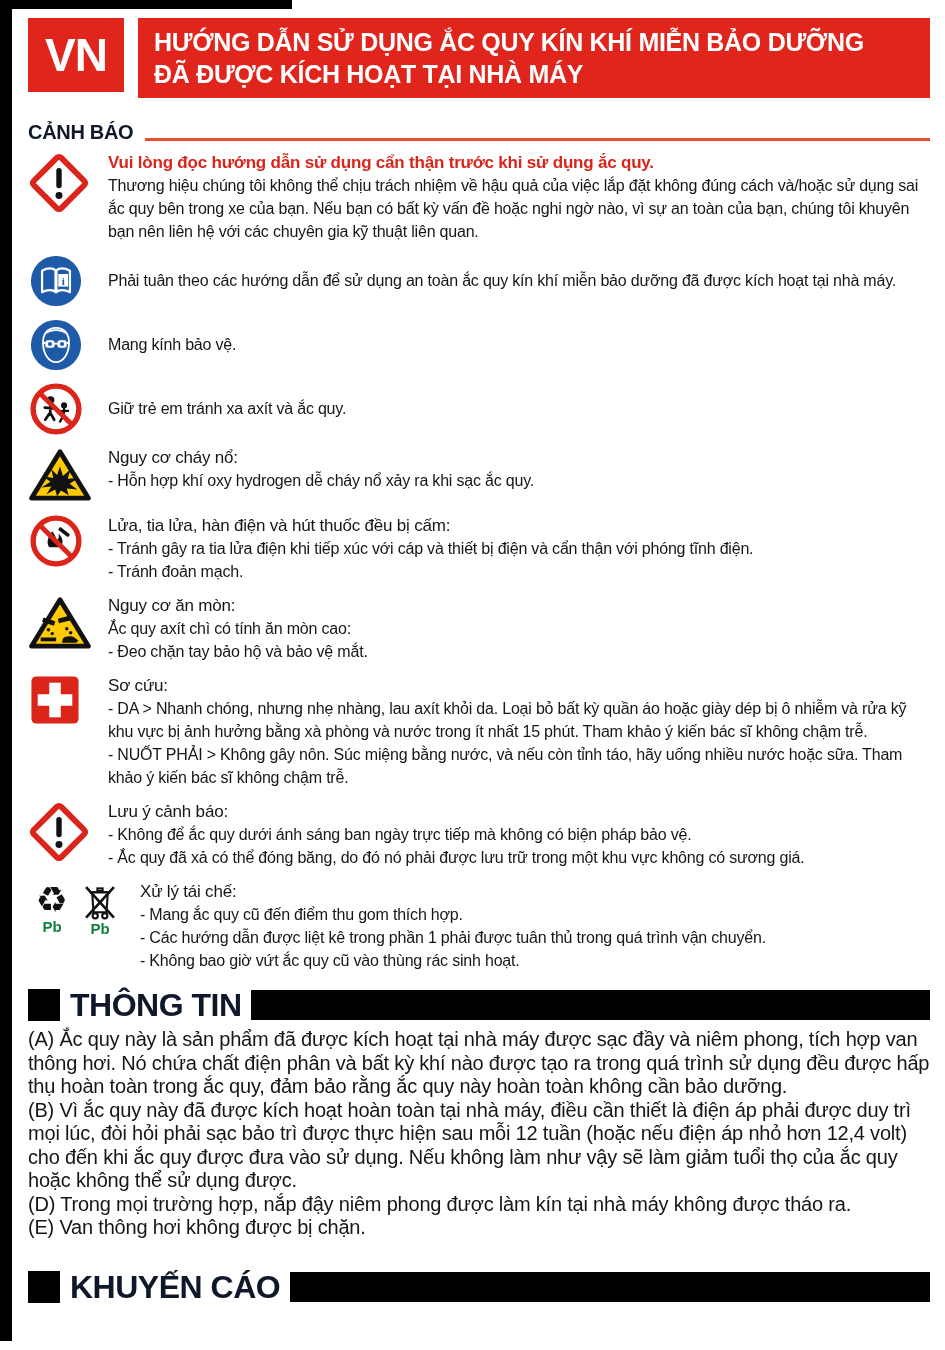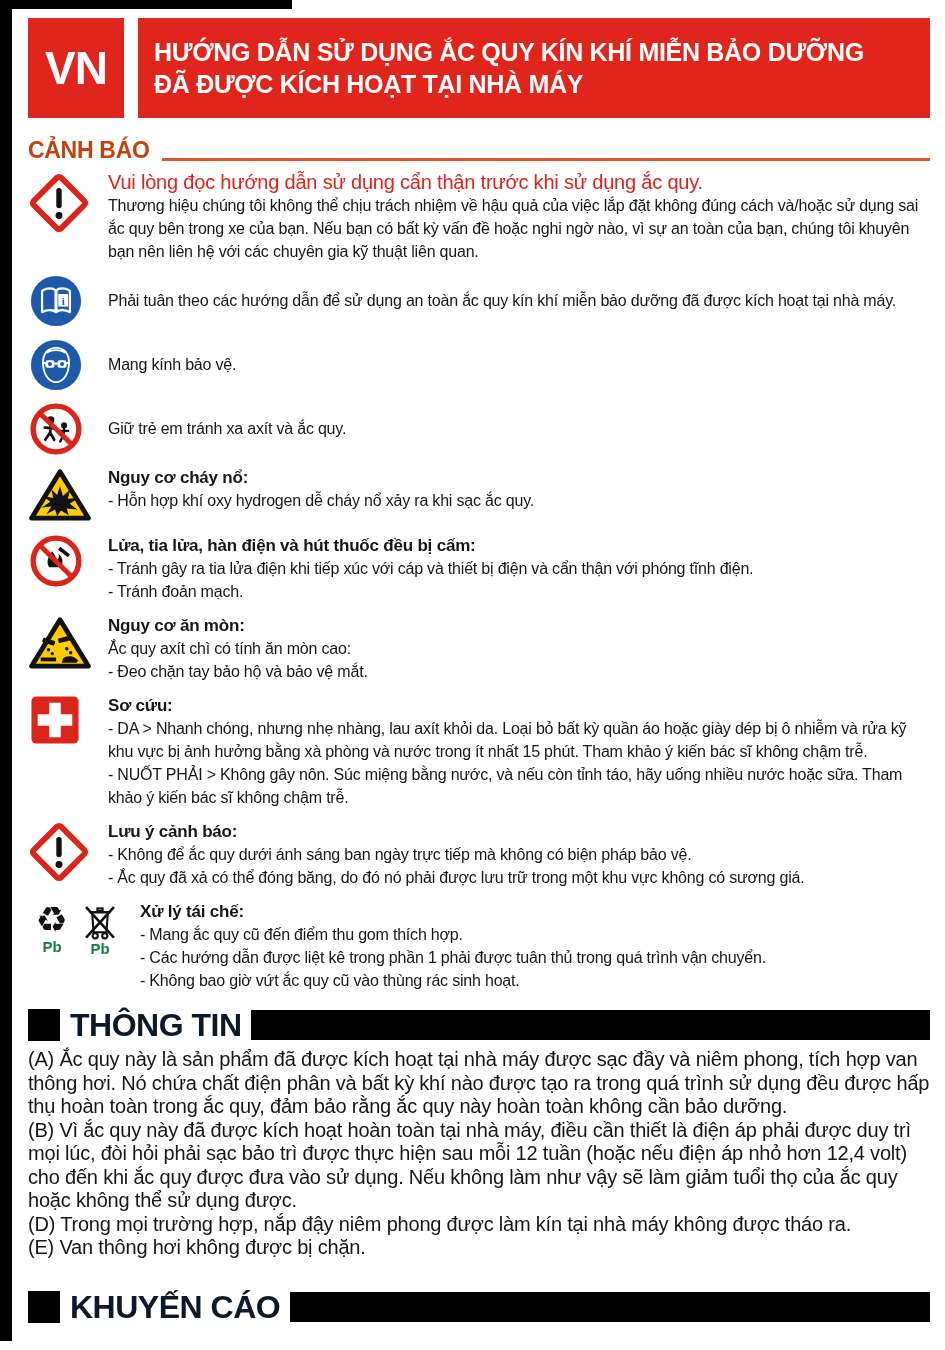--- a/index.html
+++ b/index.html
@@ -5,40 +5,40 @@
   * { margin:0; padding:0; box-sizing:border-box; }
   html,body { width:945px; height:1350px; background:#fff; }
   .page { position:relative; width:945px; height:1350px; background:#fff; overflow:hidden;
           font-family:"Liberation Sans", sans-serif; color:#161616; }
   .edge-top  { position:absolute; left:0; top:0; width:292px; height:9px; background:#000; }
   .edge-left { position:absolute; left:0; top:0; width:12px; height:1341px; background:#000; }
   .content { position:absolute; left:28px; top:0; width:902px; }
 
   
   .header { display:flex; margin-top:18px; }
-  .vn-box { width:96px; height:100px; background:#E0251C; color:#fff; display:flex; align-items:center;
+  .vn-box { width:96px; height:74px; background:#E0251C; color:#fff; display:flex; align-items:center;
             justify-content:center; font-weight:bold; font-size:46px; letter-spacing:-1px; }
   .title-bar { flex:1; margin-left:14px; background:#E0251C; color:#fff; padding:8px 16px;
                display:flex; flex-direction:column; justify-content:center;
                font-weight:bold; font-size:25px; line-height:32px; letter-spacing:-0.3px; }
 
   
   .warn-head { display:flex; align-items:flex-end; margin-top:20px; height:26px; }
-  .warn-title { color:#c2410c; font-weight:bold; font-size:23px; letter-spacing:-0.3px; }
+  .warn-title { color:#0f172a; font-weight:bold; font-size:20px; letter-spacing:-0.3px; }
   .warn-rule { flex:1; margin-left:12px; border-bottom:3px solid #E2532D; margin-bottom:3px; }
 
   
   .item { display:flex; margin-top:11px; }
   .item.first { margin-top:7px; }
   .item.center { align-items:center; min-height:50px; }
   .icon-cell { flex:0 0 80px; width:80px; display:flex; align-items:flex-start; padding-top:1px; }
   .icon-cell.wide { flex:0 0 112px; width:112px; }
   .item-text { flex:1; font-size:16px; line-height:23px; letter-spacing:-0.2px; }
-  .item-header { font-weight:bold; font-size:17px; line-height:23px; }
-  .lead { color:#DB241A; font-weight:normal; font-size:20px; line-height:23px; }
+  .item-header { font-weight:normal; font-size:17px; line-height:23px; }
+  .lead { color:#DB241A; font-weight:bold; font-size:17px; line-height:23px; }
 
   .ic-diamond { width:62px; height:62px; }
   .ic-circle  { width:52px; height:52px; margin-left:2px; }
   .ic-tri     { width:64px; height:56px; }
   .ic-aid     { width:50px; height:50px; margin-left:2px; }
   .rec { display:flex; flex-direction:column; align-items:center; width:48px; }
   .rec-glyph { font-family:"DejaVu Sans", sans-serif; font-size:36px; line-height:38px; color:#111; }
   .rec-svg { width:40px; height:40px; }
   .rec-pb { font-weight:bold; font-size:15px; line-height:16px; color:#15803d; }
 

